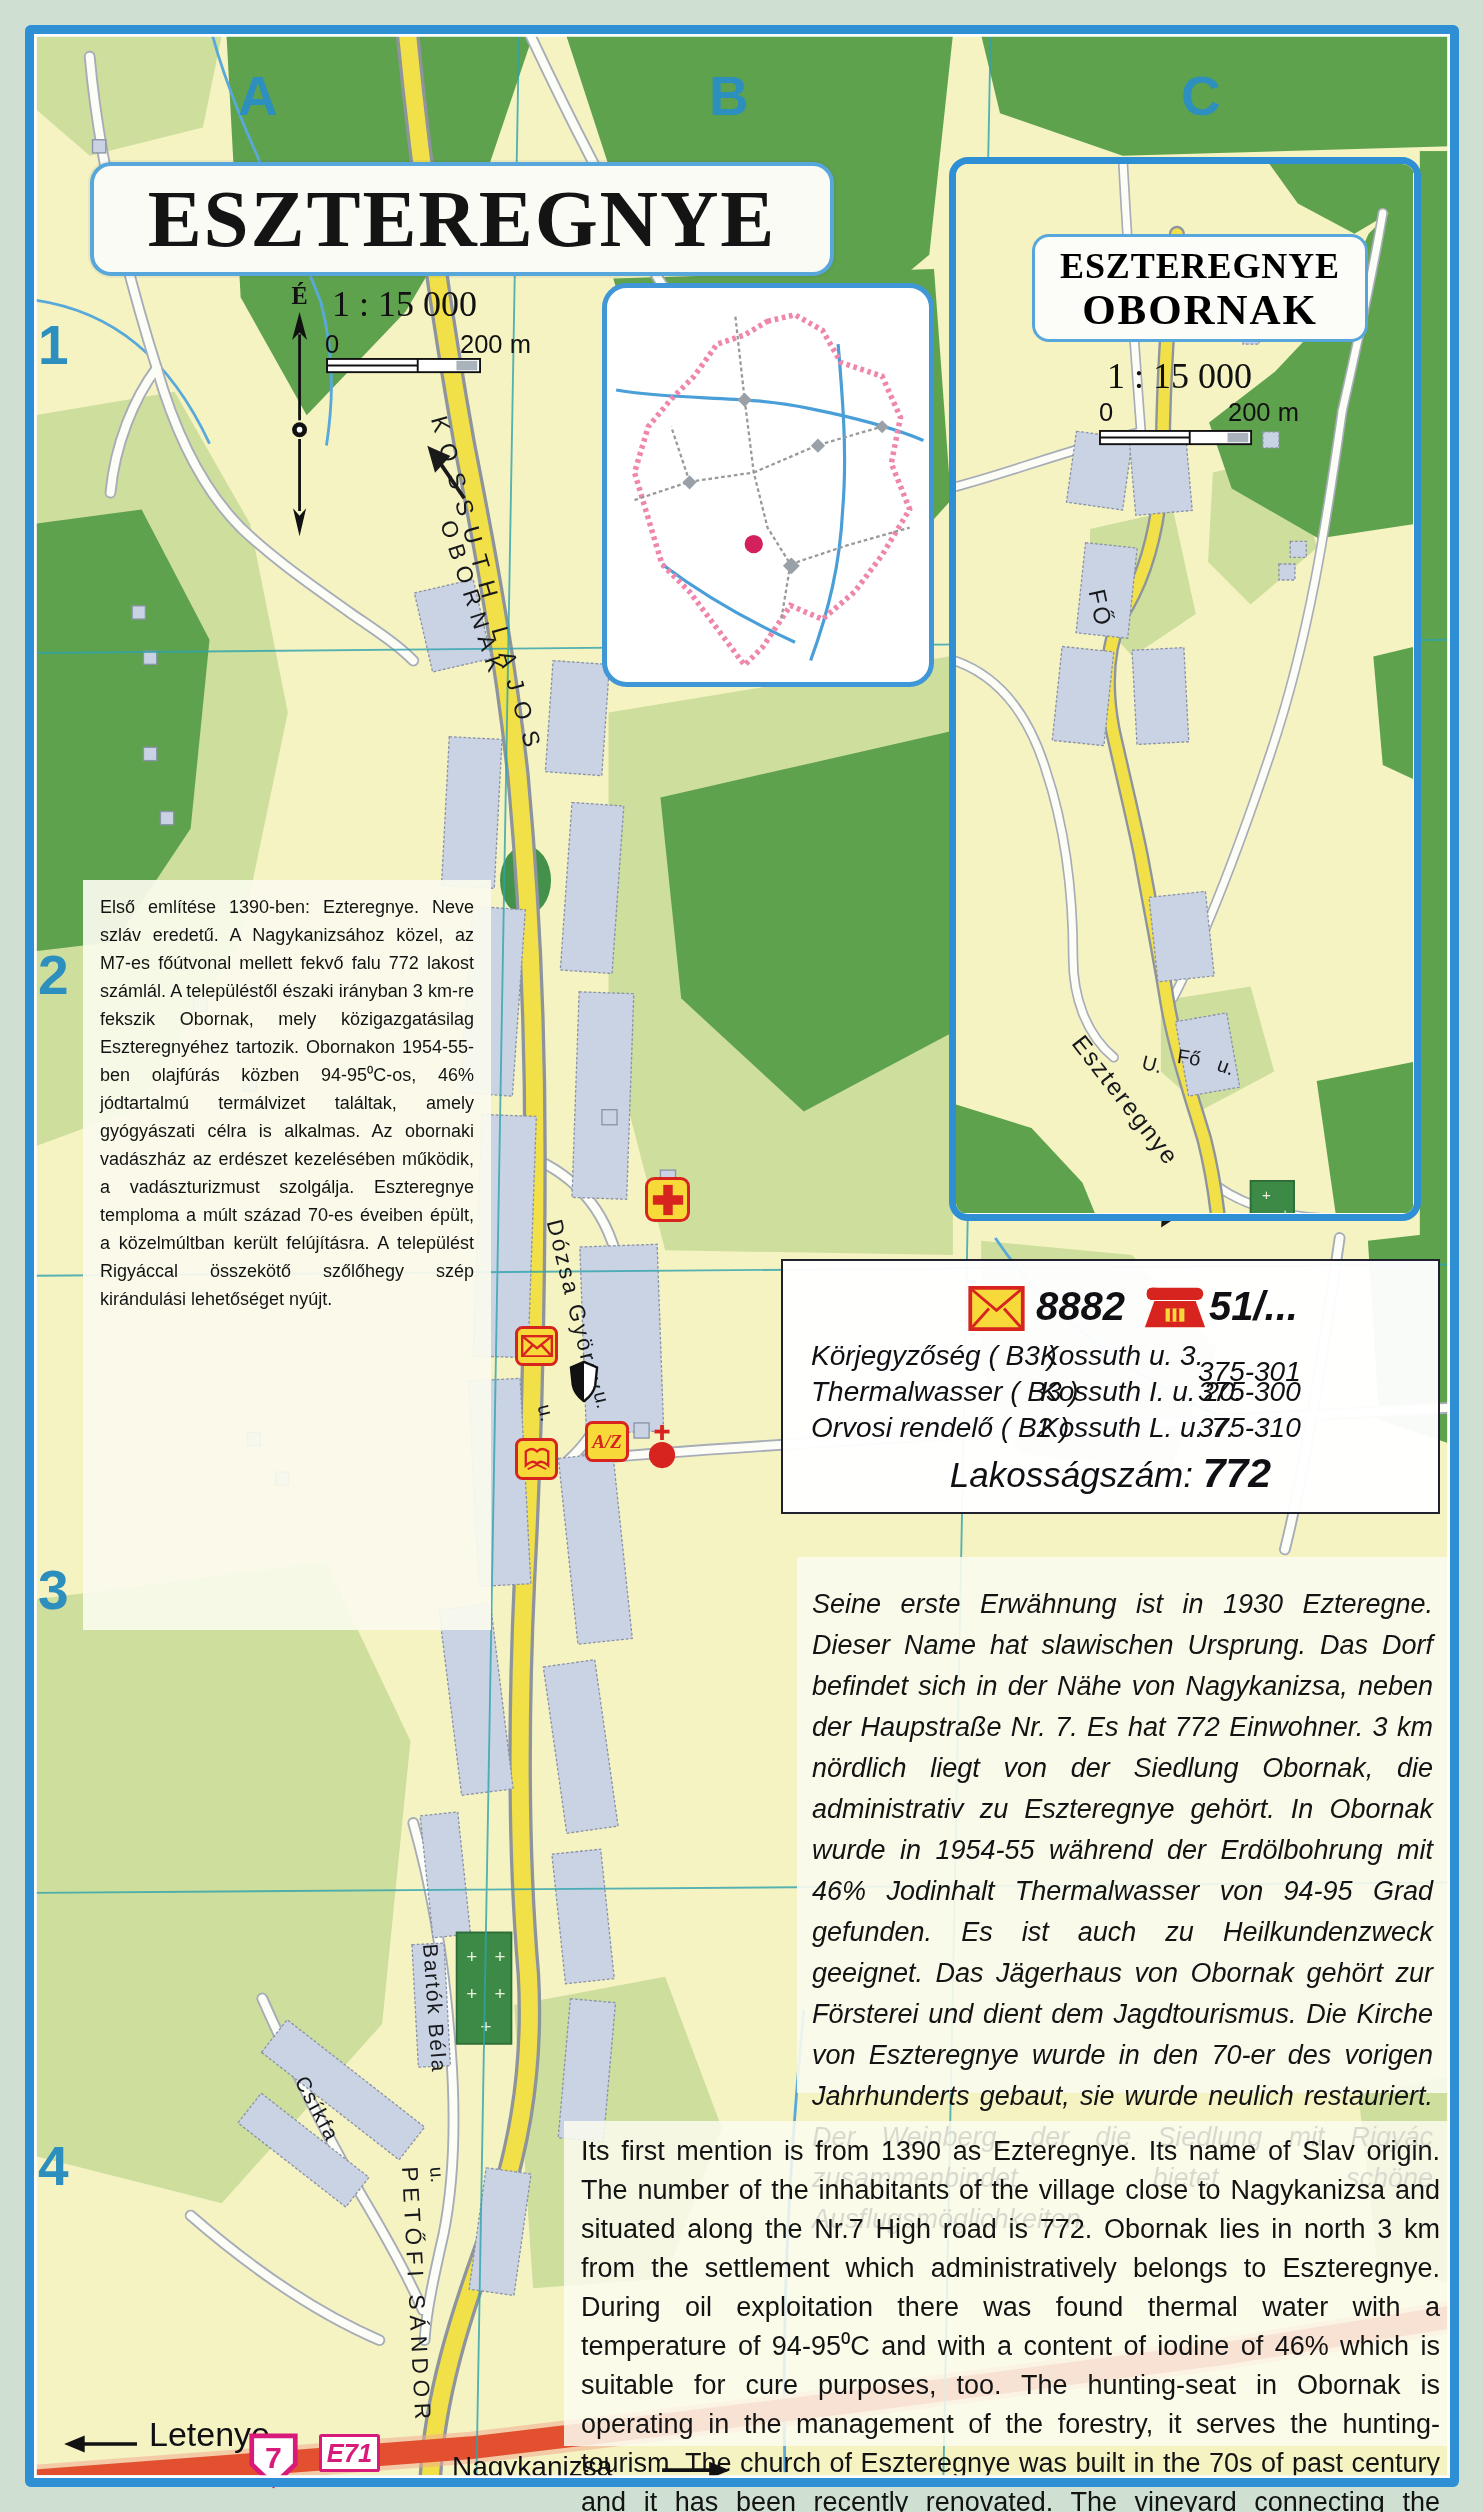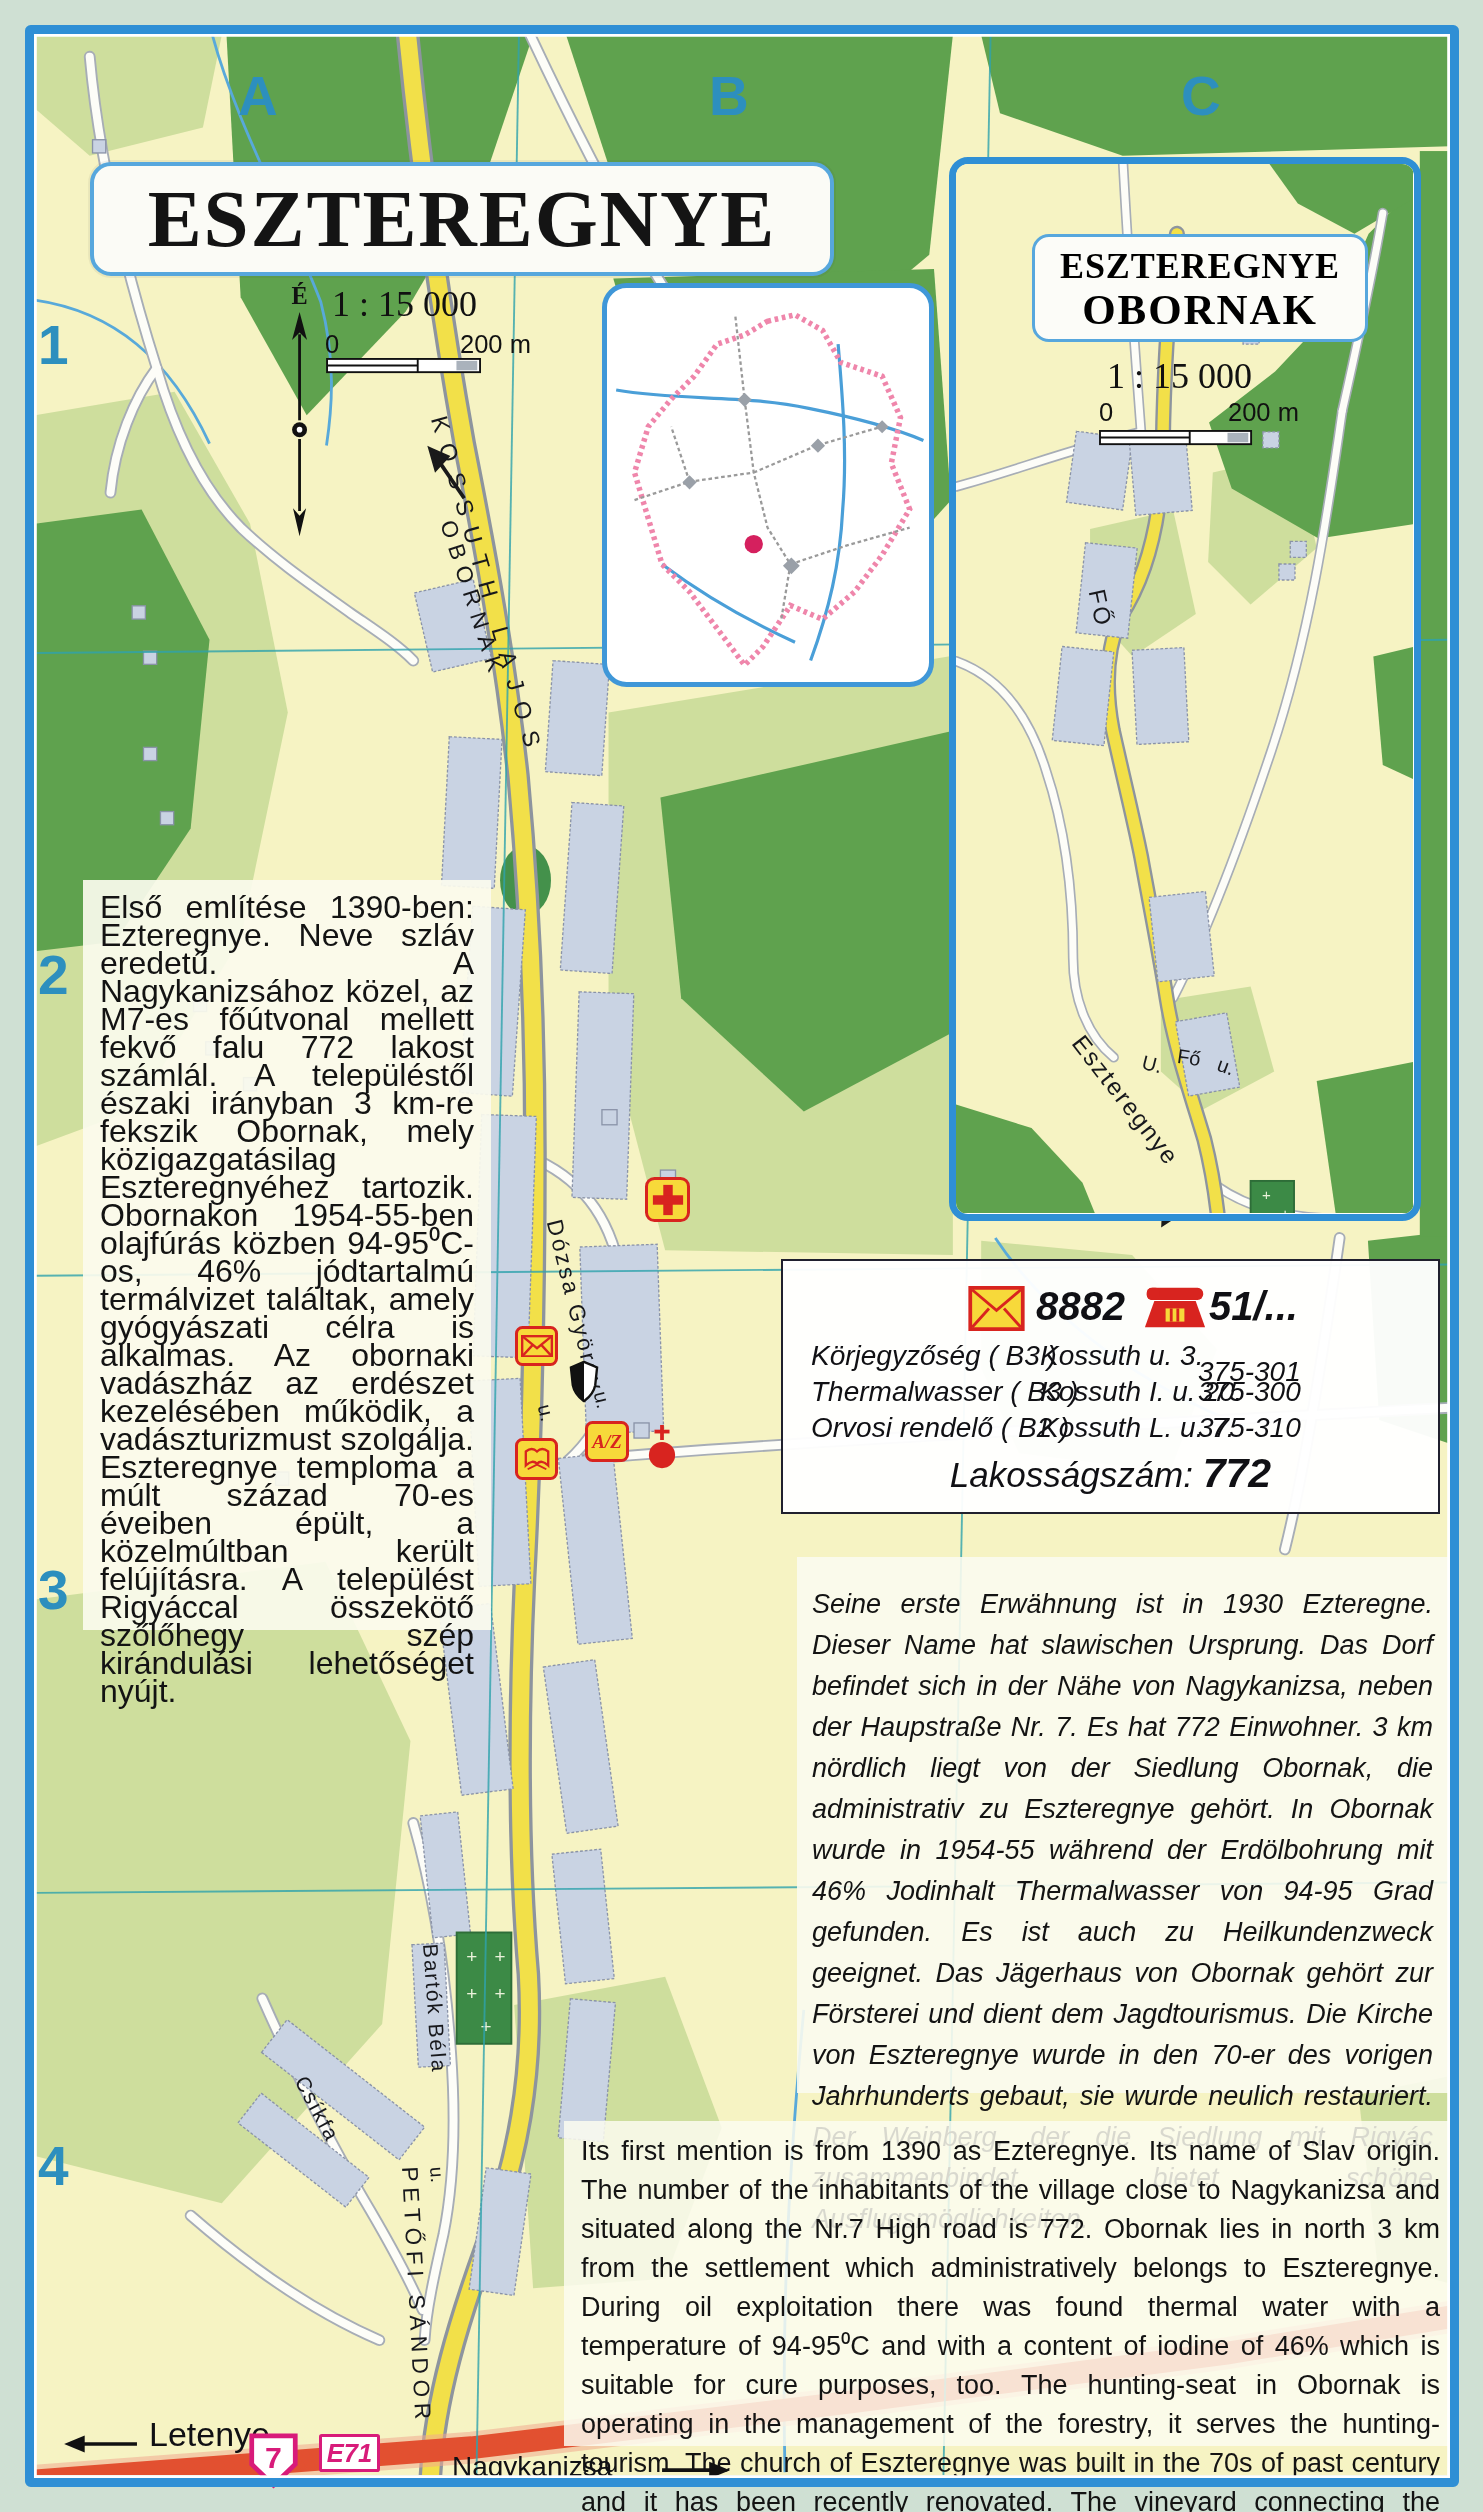--- a/index.html
+++ b/index.html
@@ -12,21 +12,21 @@
   .gridletter{font-size:55px;font-weight:bold;color:#2d8fbe;z-index:20;}
   .banner{position:absolute;left:90px;top:162px;width:736px;height:106px;background:#fbfbf6;
           border:4.7px solid #57a7dd;border-radius:21px;z-index:30;display:flex;align-items:center;justify-content:center;
           box-shadow:0 0 0 1.9px #2a2a2a10;}
   .banner span{font-family:"Liberation Serif",serif;font-weight:bold;font-size:81px;letter-spacing:1.9px;color:#141414;}
   .scaletext{font-family:"Liberation Serif",serif;font-size:36px;color:#111;z-index:25;}
   .scalenum{font-size:25.5px;color:#111;z-index:25;}
   .street{transform-origin:0 0;z-index:22;color:#17181c;}
   .panel{position:absolute;text-align:justify;color:#131313;z-index:35;}
   .panel-hu{left:83px;top:880px;width:408px;height:750px;background:rgba(251,251,238,.92);
-            padding:13.2px 17px;box-sizing:border-box;font-size:32px;line-height:28px;}
+            padding:13.2px 17px;box-sizing:border-box;font-size:18px;line-height:28px;}
   .panel-de{left:797px;top:1557px;width:651px;height:536px;background:rgba(251,251,240,.90);
             padding:27px 15px;box-sizing:border-box;font-size:27px;line-height:41px;font-style:italic;}
   .panel-en{left:564px;top:2121px;width:893px;height:325px;background:rgba(251,251,240,.85);
             padding:11.3px 17px;box-sizing:border-box;font-size:27px;line-height:39px;}
   .infobox{position:absolute;left:781px;top:1259px;width:655px;height:251px;background:rgba(255,255,255,.96);
            border:2.8px solid #20202e;z-index:36;}
   .infobox .hdr{position:absolute;font-size:40px;font-weight:bold;font-style:italic;color:#101014;}
   .inforow{position:absolute;font-size:28px;font-style:italic;color:#101014;white-space:nowrap;}
   .pop{position:absolute;left:0;top:189px;width:100%;text-align:center;font-style:italic;font-size:35px;color:#101014;}
   .pop b{font-size:41px;}

